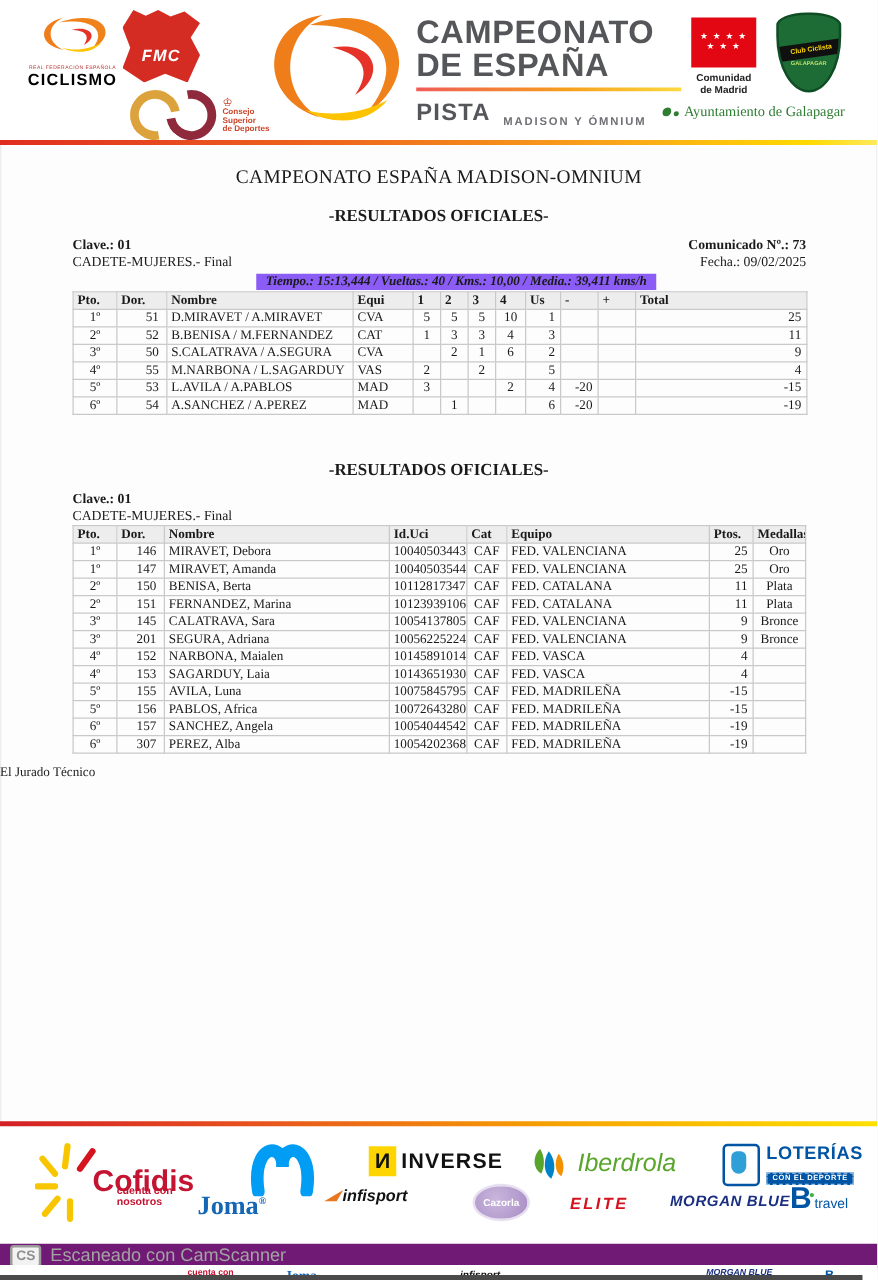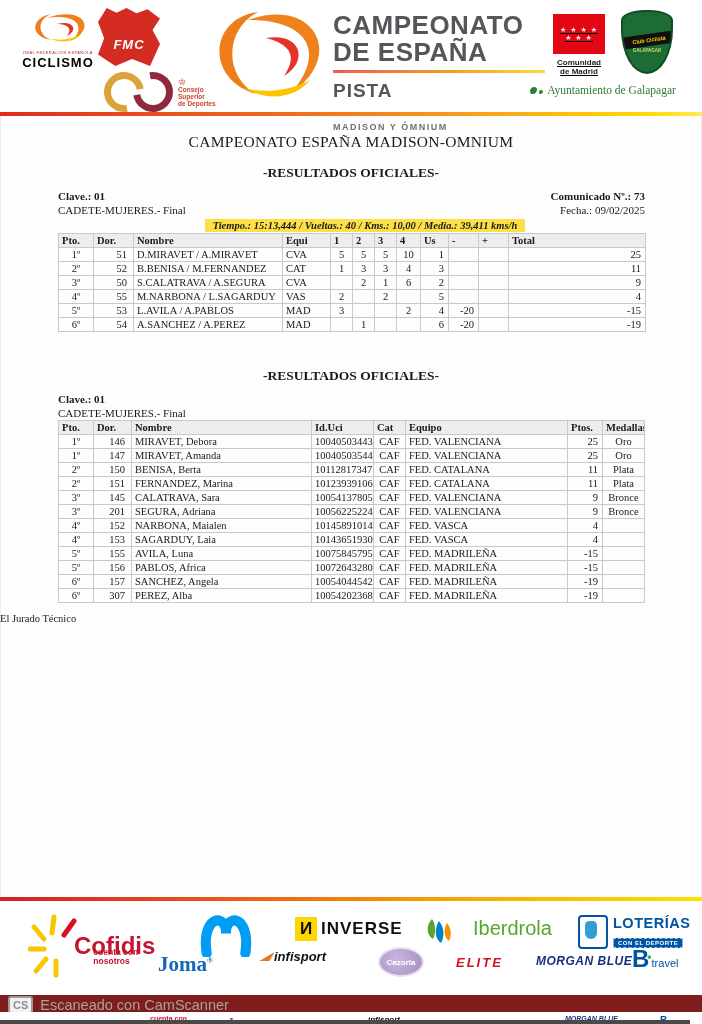--- a/index.html
+++ b/index.html
@@ -18,44 +18,44 @@
   .fmc-logo span{color:#fff;font-style:italic;font-weight:bold;font-size:13px;margin-bottom:14px;letter-spacing:1px;}
   .csd{position:absolute;left:104px;top:72px;display:flex;align-items:center;gap:5px;}
   .csd .ring{width:26px;height:26px;border-radius:50%;border:7px solid #dca23b;border-right-color:transparent;transform:rotate(35deg);}
   .csd .ring2{width:26px;height:26px;border-radius:50%;border:7px solid #8e2a3c;border-left-color:transparent;transform:rotate(35deg);margin-left:-16px;}
   .csd .txt{color:#c9452b;font-size:6.5px;font-weight:bold;line-height:7px;}
   .csd .crown{color:#c9452b;font-size:9px;line-height:8px;text-align:left;}
   .flame{position:absolute;left:196px;top:4px;}
   .ev-title{position:absolute;left:333px;top:12px;color:#55565a;}
   .ev-title .l1,.ev-title .l2{font-size:26px;font-weight:bold;letter-spacing:.5px;line-height:27px;}
   .ev-underline{width:212px;height:3px;margin-top:4px;background:linear-gradient(90deg,#ef5b57,#f59c1d 55%,#fdd93e);}
-  .ev-sub{display:flex;align-items:flex-start;gap:20px;margin-top:7px;flex-direction:column;}
+  .ev-sub{display:flex;align-items:flex-end;gap:10px;margin-top:7px;}
   .ev-sub .pista{font-size:19px;font-weight:bold;color:#55565a;letter-spacing:1px;}
   .ev-sub .mod{font-size:9px;color:#707176;letter-spacing:1.5px;font-weight:bold;}
-  .madrid{position:absolute;left:551px;top:14px;width:56px;text-align:center;text-decoration:underline;}
+  .madrid{position:absolute;left:551px;top:14px;width:56px;text-align:center;}
   .madrid .flag{width:52px;height:40px;background:#e30613;margin:0 auto;display:flex;flex-direction:column;justify-content:center;gap:0;}
   .madrid .stars{color:#fff;font-size:7px;line-height:8px;letter-spacing:1px;}
   .madrid .cap{font-size:8px;font-weight:bold;color:#222;line-height:9px;margin-top:4px;}
   .shield{position:absolute;left:621px;top:10px;width:48px;height:60px;background:#1d6b35;border:2px solid #0f4d24;
           border-radius:24px 24px 50% 50%/10px 10px 70% 70%;overflow:hidden;}
   .shield .band{position:absolute;left:-6px;top:22px;width:64px;height:12px;background:#101010;transform:rotate(-8deg);
           display:flex;align-items:center;justify-content:center;}
   .shield .band span{color:#ffd900;font-size:5.5px;font-weight:bold;white-space:nowrap;}
   .shield .town{position:absolute;left:0;right:0;top:36px;text-align:center;color:#bfe06a;font-size:4.5px;font-weight:bold;}
   .townhall{position:absolute;left:530px;top:84px;width:170px;color:#2e7d32;font-size:11.5px;
             font-family:"Liberation Serif",serif;white-space:nowrap;}
   .townhall .leaf{display:inline-block;width:7px;height:7px;background:#2e7d32;border-radius:60% 40% 60% 40%;margin-right:2px;}
   .townhall .leaf.sm{width:4px;height:4px;}
   
   .doc{position:absolute;top:116px;left:0;right:0;color:#1a1a1a;}
   .doc-title{text-align:center;font-size:15.5px;margin-top:17px;letter-spacing:.3px;}
   .res-head{text-align:center;font-size:13.5px;font-weight:bold;margin-top:14px;}
   .meta{display:flex;justify-content:space-between;margin:8px 57px 0 58px;font-size:11px;font-weight:bold;line-height:14px;}
   .meta2{display:flex;justify-content:space-between;margin:0 57px 0 58px;font-size:11px;font-weight:normal;line-height:14px;}
-  .stats{width:316px;margin:2px auto 0 205px;background:#fde047;text-align:center;
+  .stats{width:316px;margin:2px auto 0 205px;background:#8b5cf6;text-align:center;
          font-size:10.5px;font-weight:bold;font-style:italic;padding:1px 2px;}
   table{border-collapse:collapse;table-layout:fixed;margin-left:58px;width:587px;font-size:10.5px;}
   th,td{border:1px solid #c9c9c9;padding:1px 3px;overflow:hidden;white-space:nowrap;height:11px;}
   th{background:#ededed;font-weight:bold;text-align:left;}
   .t1{margin-top:1px;}
   .t1 td:nth-child(1){text-align:center;}
   .t1 td:nth-child(2){text-align:right;padding-right:6px;}
   .t1 td:nth-child(n+5):nth-child(-n+8){text-align:center;}
   .t1 td:nth-child(n+9){text-align:right;padding-right:4px;}
   .t2 td:nth-child(1){text-align:center;}
@@ -78,36 +78,36 @@
   .mov{left:198px;top:14px;}
   .infi{left:262px;top:52px;display:flex;align-items:center;}
   .infi .swoosh{width:0;height:0;border-left:10px solid transparent;border-bottom:9px solid #e87722;transform:skewX(-30deg);margin-right:2px;}
   .infi .t{font-style:italic;font-weight:bold;font-size:13px;color:#111;}
   .inv{left:295px;top:20px;display:flex;align-items:center;gap:4px;}
   .inv .mark{width:22px;height:24px;background:#ffd500;color:#111;font-weight:bold;font-size:17px;
              display:flex;align-items:center;justify-content:center;transform:scaleX(-1);}
   .inv .t{font-weight:900;font-size:17px;color:#111;letter-spacing:1px;}
   .caz{left:378px;top:50px;width:42px;height:26px;border-radius:50%;background:radial-gradient(circle at 40% 40%,#c9b6dd,#a88cc4);
        display:flex;align-items:center;justify-content:center;color:#fff;font-size:8px;font-weight:bold;border:2px solid #e7e0f0;}
-  .ibe{left:424px;top:20px;display:flex;gap:19px;}
+  .ibe{left:424px;top:20px;display:flex;align-items:center;gap:8px;font-style:italic;}
   .ibe .t{color:#59a52c;font-size:20px;}
   .eli{left:456px;top:58px;color:#d5121e;font-weight:900;font-style:italic;font-size:13px;letter-spacing:2px;}
   .lot{left:578px;top:18px;display:flex;gap:5px;align-items:flex-start;}
   .lot .hand{width:26px;height:30px;border:2px solid #0054a4;border-radius:4px;position:relative;}
   .lot .hand i{position:absolute;left:5px;top:4px;width:12px;height:18px;background:#2f9fd8;border-radius:6px 6px 8px 8px;}
   .lot .t{color:#0054a4;font-weight:900;font-size:14.5px;letter-spacing:.5px;}
   .lot .banner{background:#0054a4;color:#fff;font-size:6px;font-weight:bold;padding:1px 4px;margin-top:2px;
                border:1px dashed #9ec4e8;letter-spacing:.5px;display:inline-block;}
   .mor{left:536px;top:57px;color:#1a2f80;font-weight:900;font-style:italic;font-size:12px;letter-spacing:.5px;}
   .btr{left:632px;top:48px;color:#0054a4;}
   .btr .b{font-size:24px;font-weight:bold;}
   .btr .dot{color:#3cb54a;font-size:12px;font-weight:bold;vertical-align:super;margin-left:-2px;}
   .btr .t{font-size:11px;}
   
-  .scanner{position:absolute;top:995px;left:0;right:0;height:20px;background:#7f1d1d;
+  .scanner{position:absolute;top:995px;left:0;right:0;height:20px;background:#701a75;
            display:flex;align-items:center;font-family:"Liberation Sans",sans-serif;}
   .cs-badge{margin-left:8px;border:2px solid #9b9b9b;border-radius:3px;color:#8f8f8f;background:#f2f2f2;
             font-size:11px;font-weight:bold;padding:0 3px;line-height:14px;}
   .cs-text{color:#a3a3a3;font-size:14.5px;margin-left:7px;}
   .partial{position:absolute;top:1012px;left:0;right:0;height:12px;overflow:hidden;background:#fff;
            font-family:"Liberation Sans",sans-serif;}
   .partial span{position:absolute;top:3px;}
   .bottom-bar{position:absolute;top:1020px;left:0;width:690px;height:4px;background:#4a4a4a;}
 </style>
 </head>

